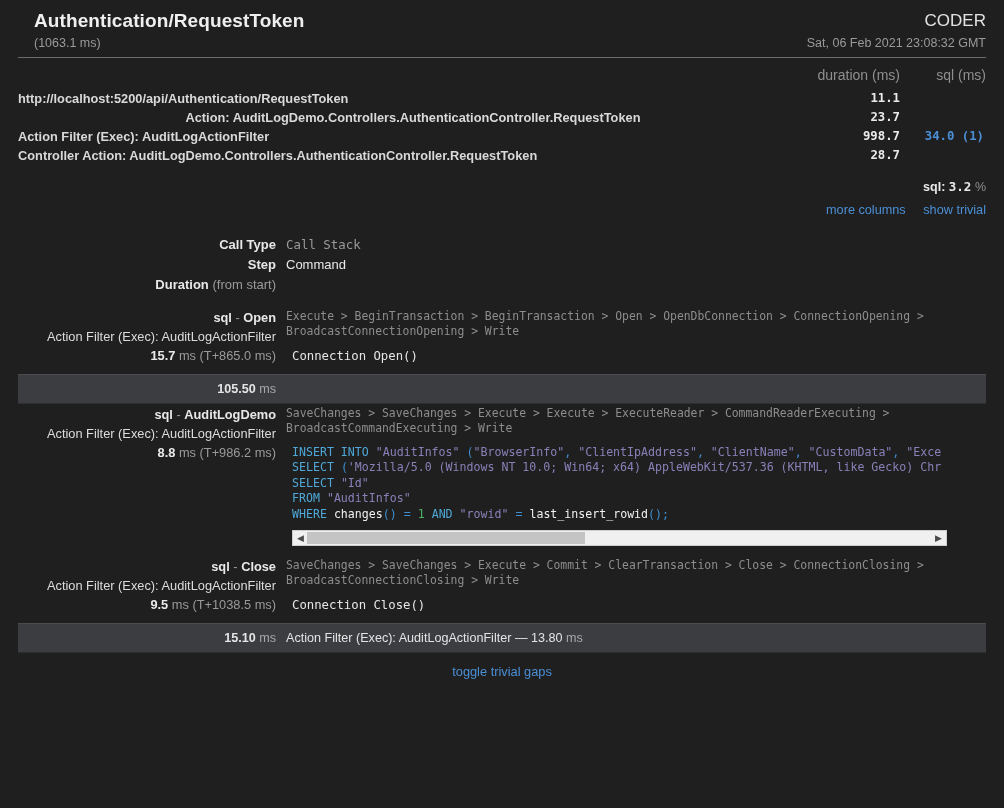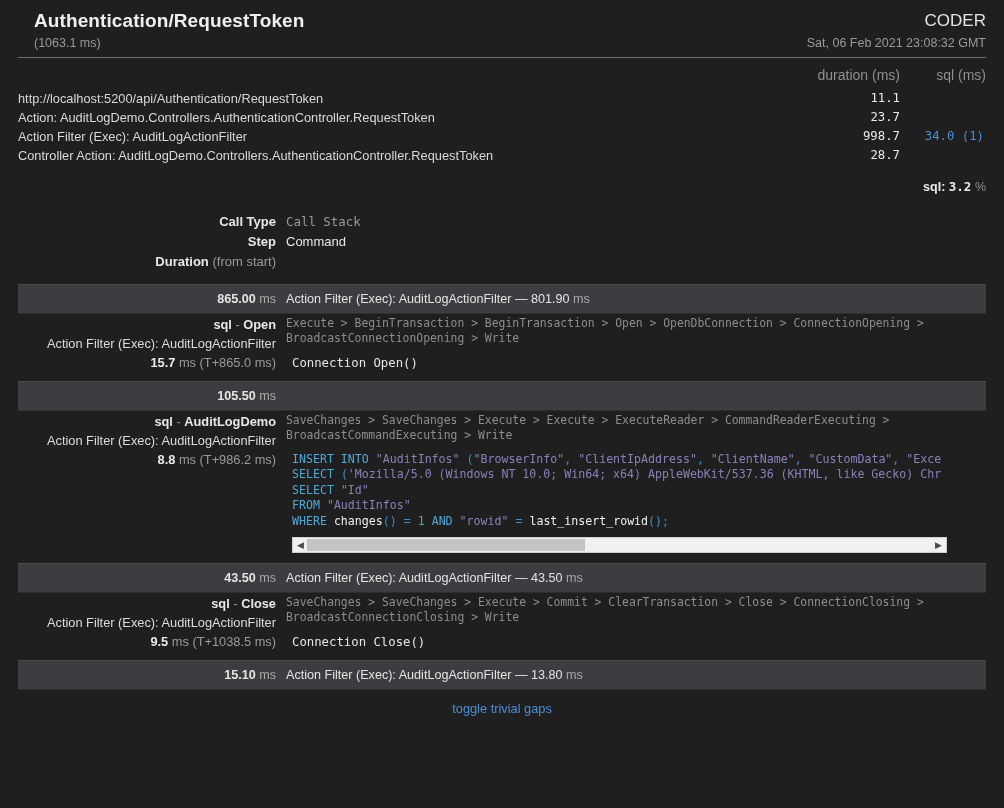--- a/index.html
+++ b/index.html
@@ -59,42 +59,42 @@
   }
   .timings th {
     font-weight: normal;
     color: #8f8f8f;
     text-align: right;
     padding: 3px 0 6px 0;
     font-size: 14px;
     margin-top: 31px;
   }
   .timings th.lbl { text-align: left; }
-  .timings td { padding: 2px 0; vertical-align: top; }
+  .timings td { padding: 2px 0; vertical-align: top; font-weight: bold; }
   .timings td.name {
     color: #d9d9d9;
     font-size: 12.8px;
     white-space: nowrap;
   }
   .timings td.num {
     text-align: right;
     color: #eaeaea;
     font-family: "DejaVu Sans Mono", monospace;
     font-size: 12.3px;
     width: 92px;
   }
   .timings td.sqlnum {
     text-align: right;
     color: #4b8fd6;
     font-family: "DejaVu Sans Mono", monospace;
     font-size: 12.3px;
     width: 86px;
     padding-right: 2px;
   }
-  .ind1 { padding-left: 20px; }
+  .ind1 { padding-left: 20px; text-align: center; }
   .ind2 { padding-left: 32px; }
   .ind3 { padding-left: 44px; }
 
   .percent-row {
     width: 968px; margin: 14px auto 0 auto;
     text-align: right;
     font-size: 12.5px;
   }
   .percent-row .k { color: #eaeaea; font-weight: bold; }
   .percent-row .v { color: #eaeaea; font-weight: bold; font-family:"DejaVu Sans Mono", monospace; }
@@ -288,20 +288,24 @@
       </tr>
     </tbody>
   </table>
 
   <div class="percent-row">
     <span class="k">sql:</span>
     <span class="v">3.2</span>
     <span class="u">%</span>
   </div>
 
+  <div class="links-row">
+    <a>more columns</a>
+    <a>show trivial</a>
+  </div>
 
   <div class="legend">
     <div class="lrow">
       <div class="lkey">Call Type</div>
       <div class="lval mono">Call Stack</div>
     </div>
     <div class="lrow">
       <div class="lkey">Step</div>
       <div class="lval">Command</div>
     </div>
@@ -309,30 +313,20 @@
       <div class="lkey">
         <span>Duration</span>
         <span class="soft">(from start)</span>
       </div>
       <div class="lval"></div>
     </div>
   </div>
 
   <div class="rows">
 
-    <div class="gap-row">
-      <div class="gtime">
-        <span>865.00</span>
-        <span class="u">ms</span>
-      </div>
-      <div class="gdesc">
-        <span>Action Filter (Exec): AuditLogActionFilter — 801.90</span>
-        <span class="u">ms</span>
-      </div>
-    </div>
 
     <div class="q-row">
       <div class="q-left">
         <div class="qtype">
           <b>sql</b>
           <span class="dash">-</span>
           <b>Open</b>
         </div>
         <div class="qstep">Action Filter (Exec): AuditLogActionFilter</div>
         <div class="qdur">
@@ -376,30 +370,20 @@
 <span class="kw">FROM</span> <span class="str">"AuditInfos"</span>
 <span class="kw">WHERE</span> <span class="idt">changes</span><span class="pun">(</span><span class="pun">)</span> <span class="pun">=</span> <span class="num">1</span> <span class="kw">AND</span> <span class="str">"rowid"</span> <span class="pun">=</span> <span class="idt">last_insert_rowid</span><span class="pun">(</span><span class="pun">)</span><span class="pun">;</span></div>
         <div class="hscroll">
           <div class="arr l">◀</div>
           <div class="thumb"></div>
           <div class="arr r">▶</div>
         </div>
       </div>
     </div>
 
-    <div class="gap-row">
-      <div class="gtime">
-        <span>43.50</span>
-        <span class="u">ms</span>
-      </div>
-      <div class="gdesc">
-        <span>Action Filter (Exec): AuditLogActionFilter — 43.50</span>
-        <span class="u">ms</span>
-      </div>
-    </div>
 
     <div class="q-row">
       <div class="q-left">
         <div class="qtype">
           <b>sql</b>
           <span class="dash">-</span>
           <b>Close</b>
         </div>
         <div class="qstep">Action Filter (Exec): AuditLogActionFilter</div>
         <div class="qdur">

